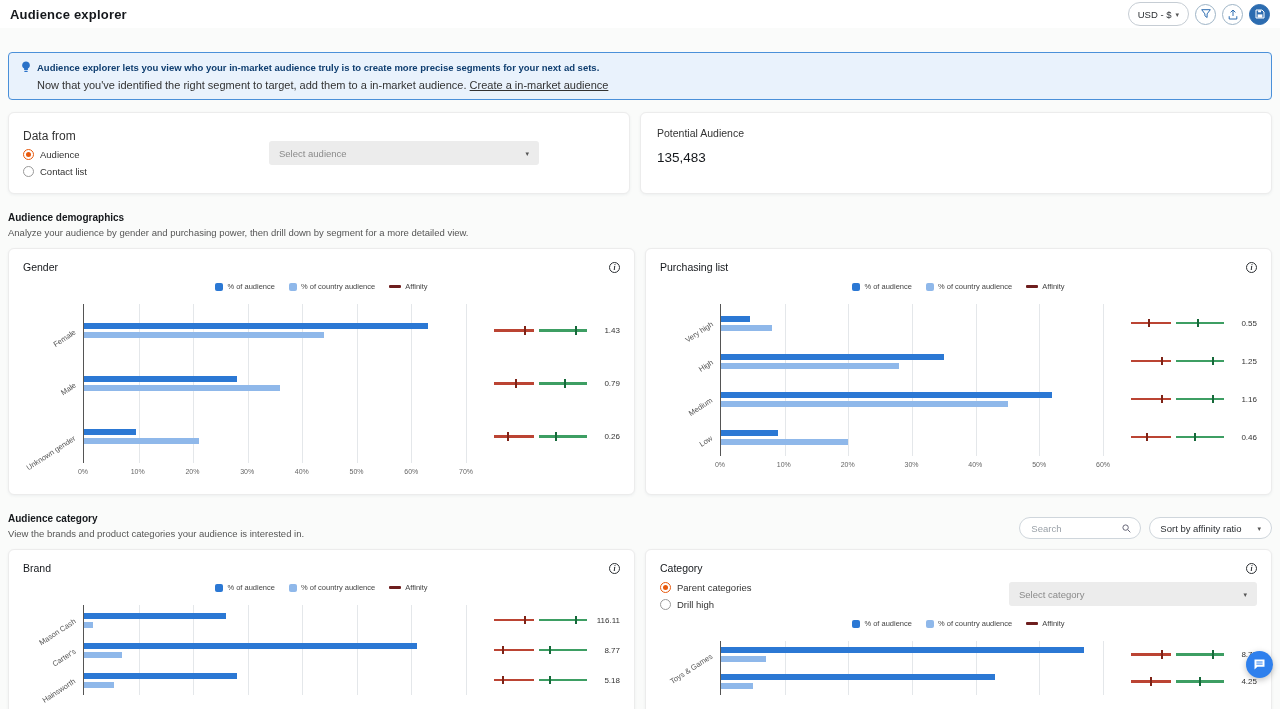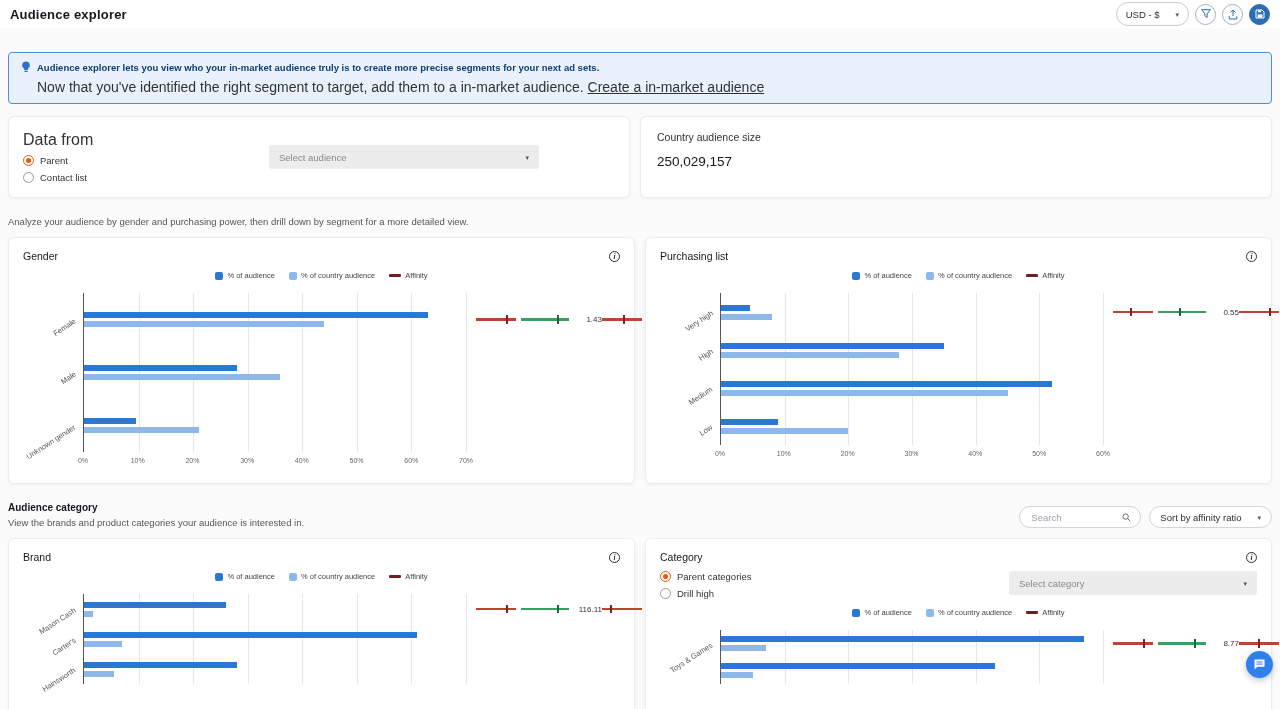--- a/index.html
+++ b/index.html
@@ -12,39 +12,39 @@
   }
   *{box-sizing:border-box}
   html,body{margin:0;padding:0;width:1280px;height:709px;overflow:hidden;background:#fafbfa;
     font-family:"Liberation Sans", sans-serif;color:#15181c;}
   .page{position:relative;width:1280px;height:709px;overflow:hidden}
 
   
   .topbar{height:28px;display:flex;align-items:center;justify-content:space-between;padding:0 10px;background:#fff}
   .title{font-size:13px;font-weight:700;letter-spacing:.2px}
   .topbar-right{display:flex;align-items:center;gap:6px}
-  .pill{display:flex;align-items:center;gap:16px;border:1px solid #c6cdd4;border-radius:12px;height:21px;
+  .pill{display:flex;align-items:center;gap:4px;border:1px solid #c6cdd4;border-radius:12px;height:21px;
     padding:11px 9px;background:#fff;font-size:9.5px;color:#2b2f33;cursor:pointer;white-space:nowrap}
   .caret{font-size:7px;color:#555;line-height:1}
   .cbtn{width:21px;height:21px;border-radius:50%;border:1px solid #9eb4c6;background:#fff;display:flex;
     align-items:center;justify-content:center;padding:0;cursor:pointer}
   .cbtn.filled{background:var(--blue);border-color:var(--blue)}
 
   
   .banner{margin:24px 8px 12px;background:#e9f2fc;border:1px solid #4a90d9;border-radius:4px;padding:8px 12px}
   .banner .l1{display:flex;align-items:center;gap:6px;font-size:9.5px;font-weight:700;color:#0f3e70}
-  .banner .l2{margin-top:6px;font-size:14px;color:#333;padding-left:16px}
+  .banner .l2{margin-top:6px;font-size:11px;color:#333;padding-left:16px}
   .banner a{color:#333;text-decoration:underline;cursor:pointer}
 
   
   .row{display:flex;gap:10px;margin:0 8px}
   .card{background:#fff;border:1px solid #ececec;border-radius:6px;box-shadow:0 1px 3px rgba(22,45,61,.06)}
   .datafrom{flex:0 0 622px;display:flex;align-items:center;padding:12px 14px;height:82px}
   .df-left{display:flex;flex-direction:column;gap:6px}
-  .df-title{font-size:16px;color:#333}
+  .df-title{font-size:12px;color:#333}
   .radio-row{display:flex;align-items:center;gap:6px;font-size:9.5px;color:#333;cursor:pointer}
   .radio{width:11px;height:11px;border-radius:50%;border:1px solid #9a9a9a;position:relative;background:#fff;flex:0 0 11px}
   .radio.on{border-color:var(--accent)}
   .radio.on::after{content:"";position:absolute;inset:2px;border-radius:50%;background:var(--accent)}
   .select{height:24px;background:#ececec;border-radius:3px;display:flex;align-items:center;
     justify-content:space-between;padding:0 10px;font-size:9.5px;color:#8a8a8a;cursor:pointer}
   .df-select{width:270px;margin-left:auto;margin-right:76px}
   .stat{flex:1;padding:14px 16px;height:82px}
   .stat .lbl{font-size:10.5px;color:#333}
   .stat .val{margin-top:11px;font-size:13.5px;color:#15181c}
@@ -88,21 +88,21 @@
   .c-grid{position:absolute;inset:0;pointer-events:none}
   .gline{position:absolute;top:0;bottom:0;width:1px;background:#e4e7ea}
   .c-row{position:relative;display:flex;flex-direction:column;justify-content:center;gap:3px}
   .ylab{position:absolute;right:calc(100% + 9px);top:50%;margin-top:-4px;font-size:7.5px;color:#555;
     white-space:nowrap;transform:rotate(-33deg);transform-origin:right center}
   .bar{height:6px}
   .bar.dark{background:var(--dark)}
   .bar.light{background:var(--light)}
   .c-xaxis{position:relative;height:12px;margin-left:60px;margin-top:5px}
   .xt{position:absolute;transform:translateX(-50%);font-size:7px;color:#666;top:0}
-  .c-aff{width:144px;display:flex;flex-direction:row;margin-left:10px}
+  .c-aff{width:144px;display:flex;flex-direction:column;margin-left:10px}
   .aff-row{display:flex;align-items:center;justify-content:flex-end;gap:5px}
   .seg{position:relative;height:2.5px;display:inline-block}
   .seg.red{width:40px;background:var(--aff-red)}
   .seg.green{width:48px;background:var(--aff-green)}
   .tick{position:absolute;top:-3px;width:2px;height:8.5px}
   .seg.red .tick{background:#7e2317}
   .seg.green .tick{background:#16693a}
   .aff-val{font-size:8px;color:#333;min-width:28px;text-align:right}
 
   
@@ -164,39 +164,40 @@
       <a>Create a in-market audience</a>
     </div>
   </div>
 
   <div class="row">
     <div class="card datafrom">
       <div class="df-left">
         <div class="df-title">Data from</div>
         <div class="radio-row">
           <span class="radio on"></span>
-          <span>Parent</span>
+          <span>Audience</span>
         </div>
         <div class="radio-row">
           <span class="radio"></span>
           <span>Contact list</span>
         </div>
       </div>
       <div class="select df-select">
         <span>Select audience</span>
         <span class="caret">▾</span>
       </div>
     </div>
     <div class="card stat">
-      <div class="lbl">Country audience size</div>
-      <div class="val">250,029,157</div>
+      <div class="lbl">Potential Audience</div>
+      <div class="val">135,483</div>
     </div>
   </div>
 
   <div class="sect">
+    <h2>Audience demographics</h2>
     <p>Analyze your audience by gender and purchasing power, then drill down by segment for a more detailed view.</p>
   </div>
 
   <div class="row">
     <div class="card chart-card demo-card">
       <div class="chart-head">
         <span class="chart-title">Gender</span>
         <span class="info">i</span>
       </div>
       <div>
@@ -350,20 +351,29 @@
               </div>
               <div class="aff-row" style="height:38px">
                 <span class="seg red">
                   <i class="tick" style="left:76%"></i>
                 </span>
                 <span class="seg green">
                   <i class="tick" style="left:76%"></i>
                 </span>
                 <span class="aff-val">1.16</span>
               </div>
+              <div class="aff-row" style="height:38px">
+                <span class="seg red">
+                  <i class="tick" style="left:37%"></i>
+                </span>
+                <span class="seg green">
+                  <i class="tick" style="left:37%"></i>
+                </span>
+                <span class="aff-val">0.46</span>
+              </div>
             </div>
           </div>
         </div>
     </div>
   </div>
 
   <div class="sect sect-row">
     <div>
       <h2>Audience category</h2>
       <p>View the brands and product categories your audience is interested in.</p>

